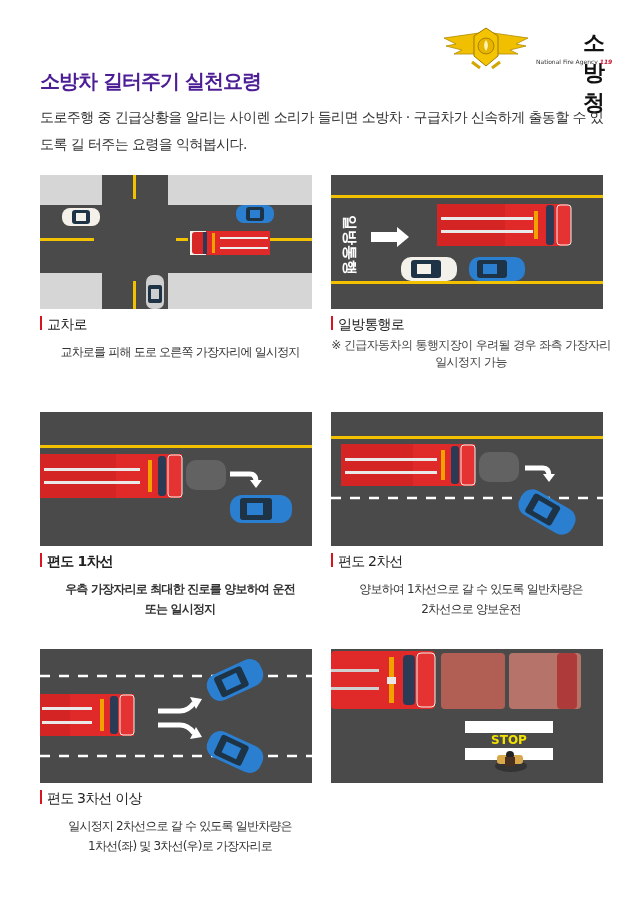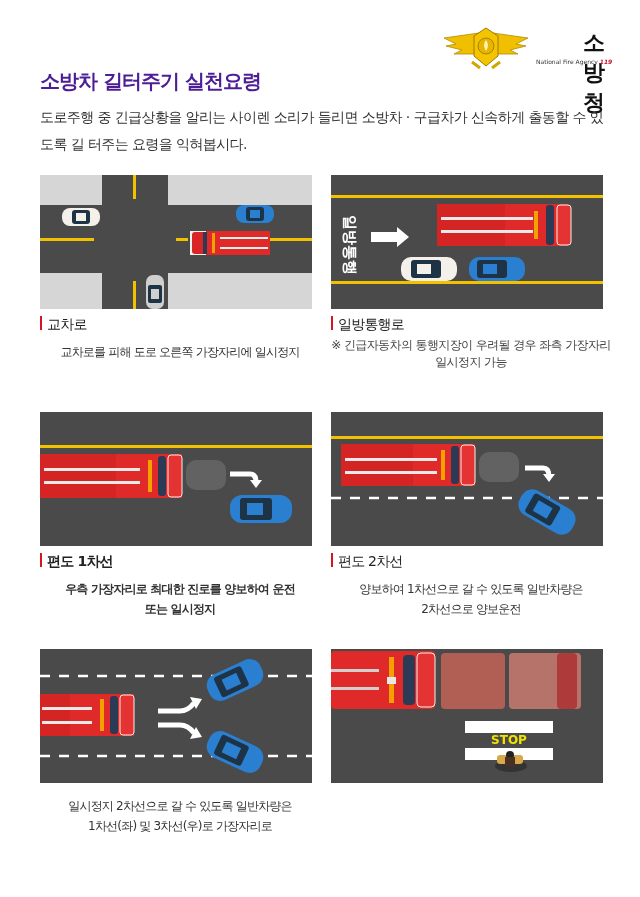--- a/index.html
+++ b/index.html
@@ -275,20 +275,24 @@
     <g>
       <ellipse cx="180" cy="117" rx="16" ry="6" fill="#333"></ellipse>
       <rect x="166" y="106" width="26" height="9" rx="3" fill="#d8a84a"></rect>
       <circle cx="179" cy="106" r="4" fill="#222"></circle>
       <rect x="174" y="108" width="10" height="9" fill="#4a3020"></rect>
     </g>
   </svg>
 </div>
 
 <div class="caption" style="left:40px; top:790px;">
+  <div class="heading">
+      <span class="bar"></span>
+      <span>편도 3차선 이상</span>
+    </div>
   <div class="desc">
     <div>일시정지 2차선으로 갈 수 있도록 일반차량은</div>
     <div>1차선(좌) 및 3차선(우)로 가장자리로</div>
   </div>
 </div>
 
 <div class="caption" style="left:331px; top:790px;">
 </div>
 
 </body></html>

